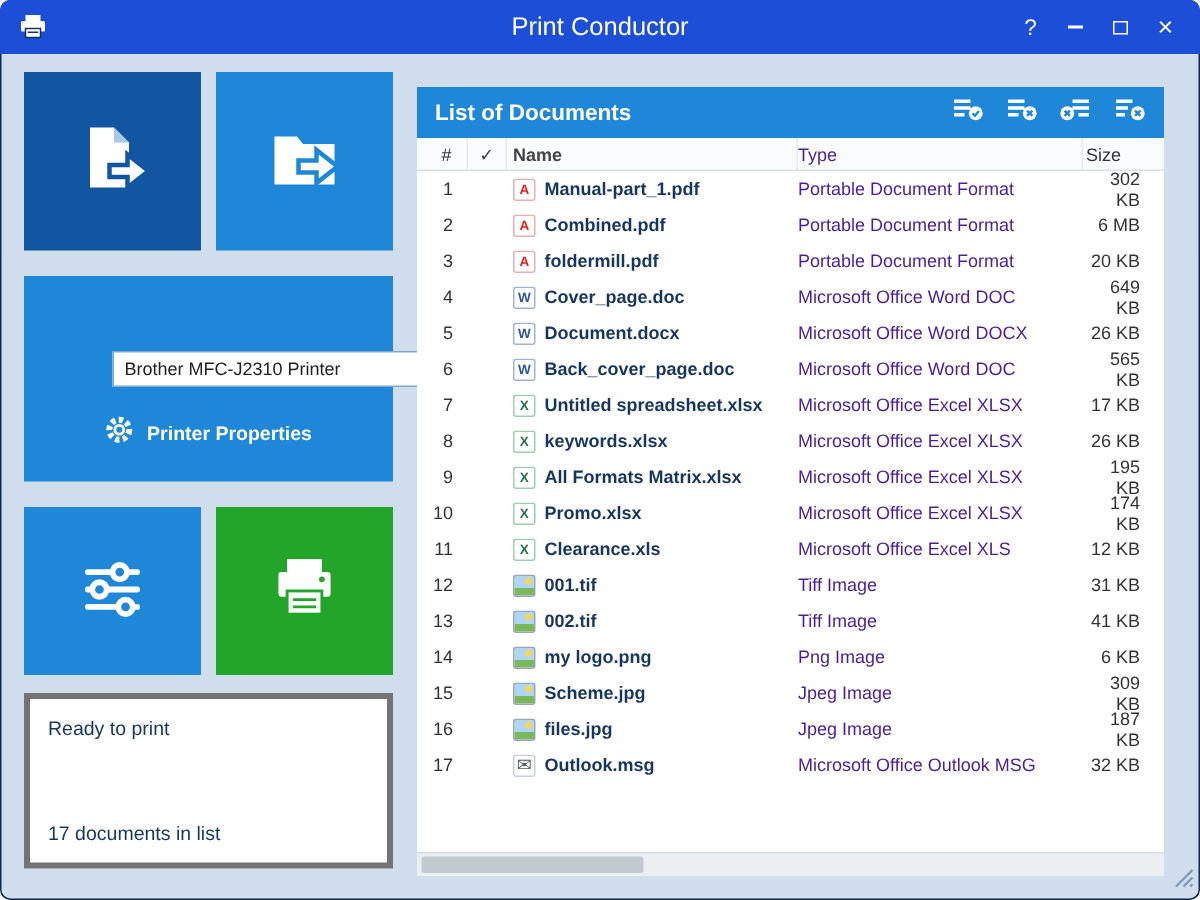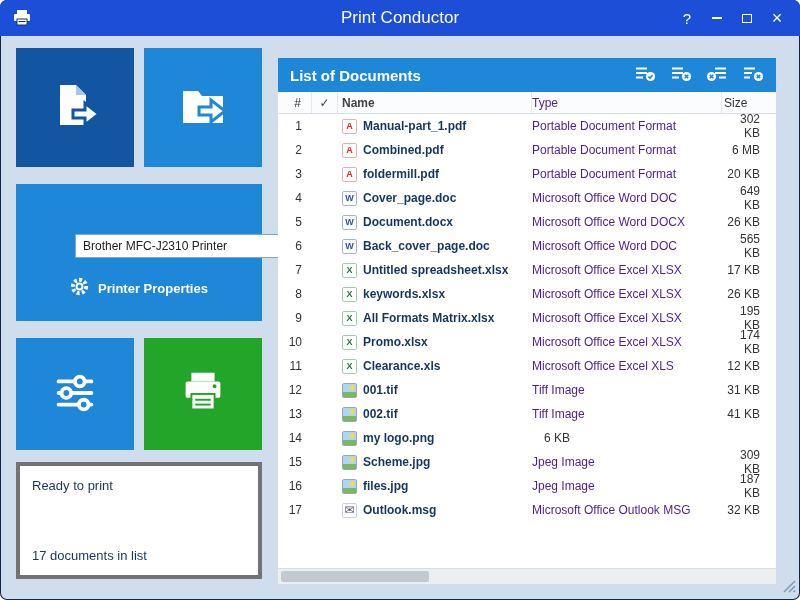--- a/index.html
+++ b/index.html
@@ -386,20 +386,21 @@
           <div class="c-size">41 KB</div>
         </div>
 
         <div class="row">
           <div class="c-num">14</div>
           <div class="c-check"></div>
           <div class="c-name">
             <span class="fi fi-image"></span>
             <span>my logo.png</span>
           </div>
+          <div class="c-type">Png Image</div>
           <div class="c-size">6 KB</div>
         </div>
 
         <div class="row">
           <div class="c-num">15</div>
           <div class="c-check"></div>
           <div class="c-name">
             <span class="fi fi-image"></span>
             <span>Scheme.jpg</span>
           </div>

